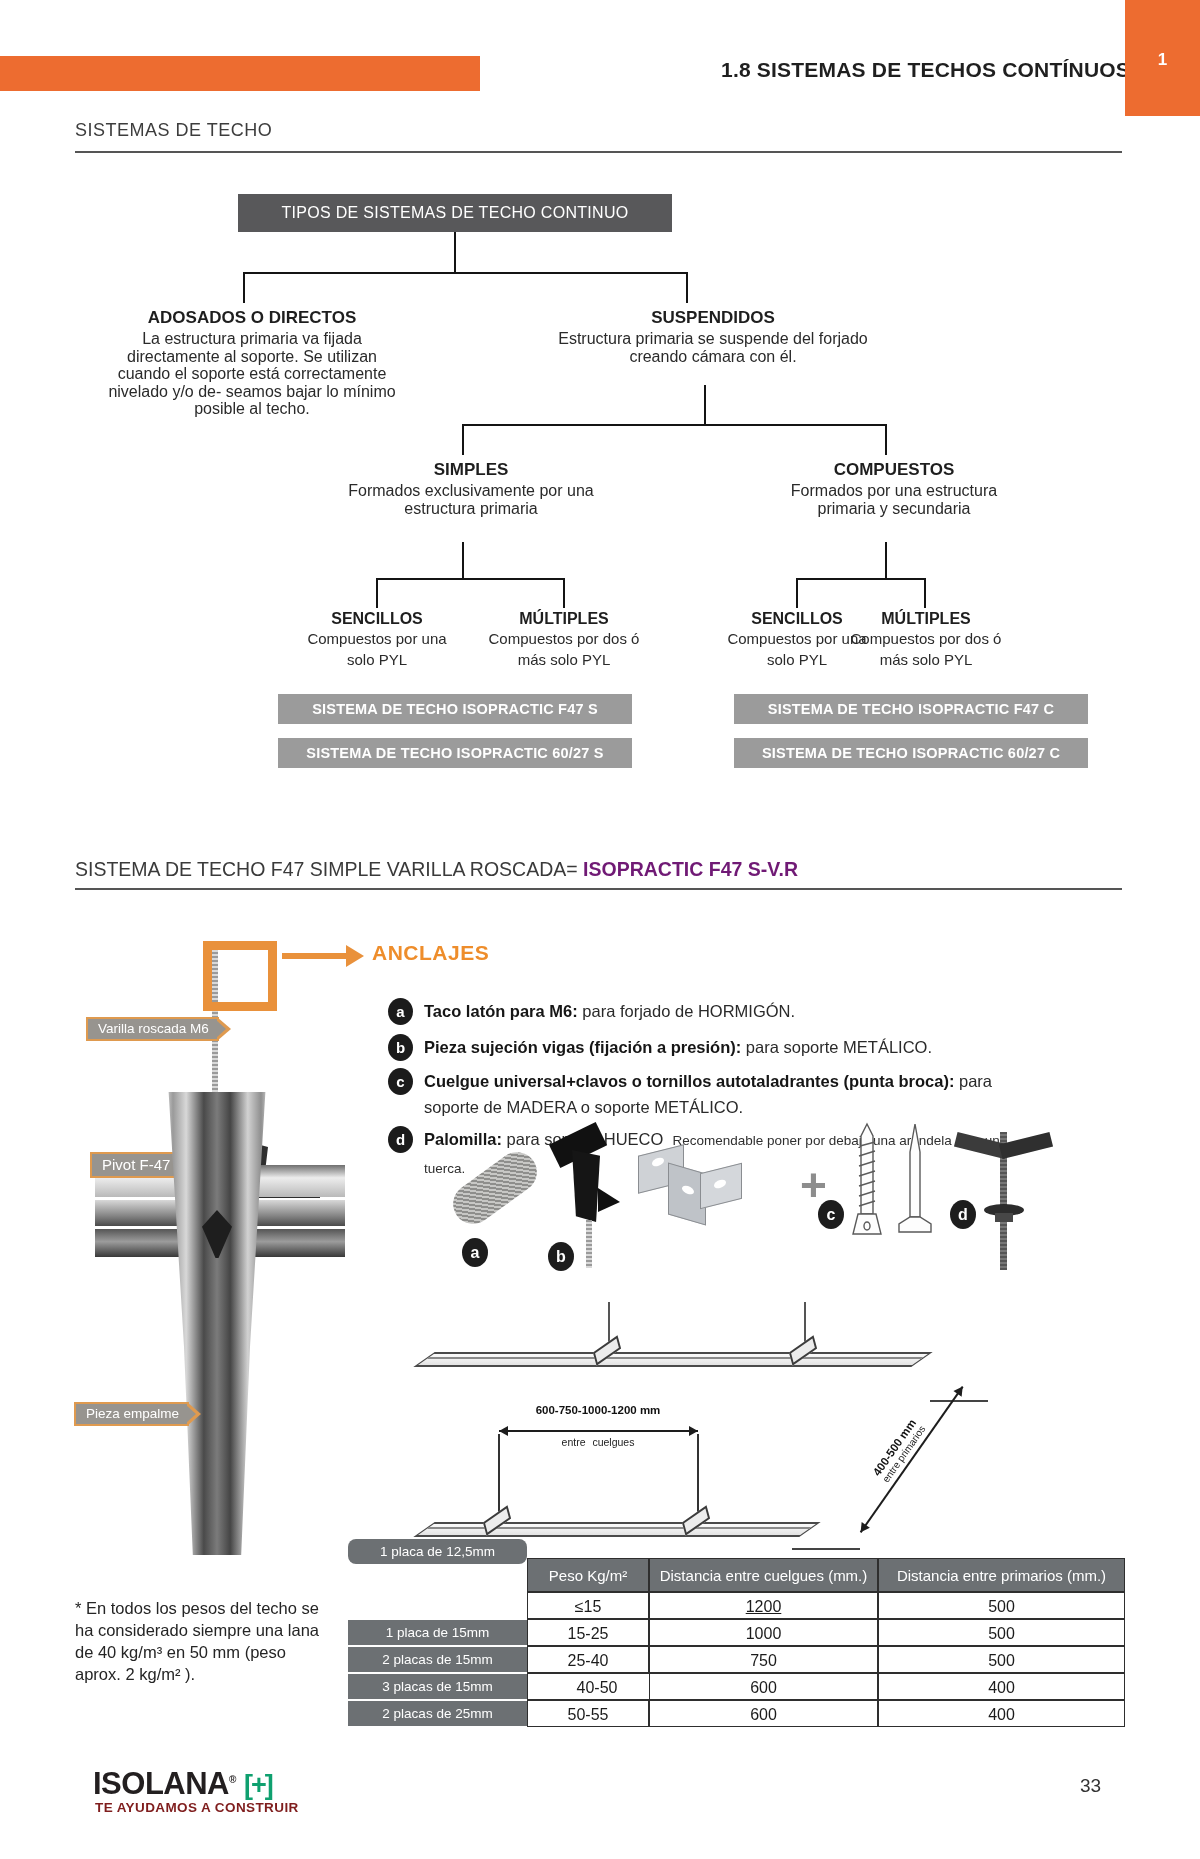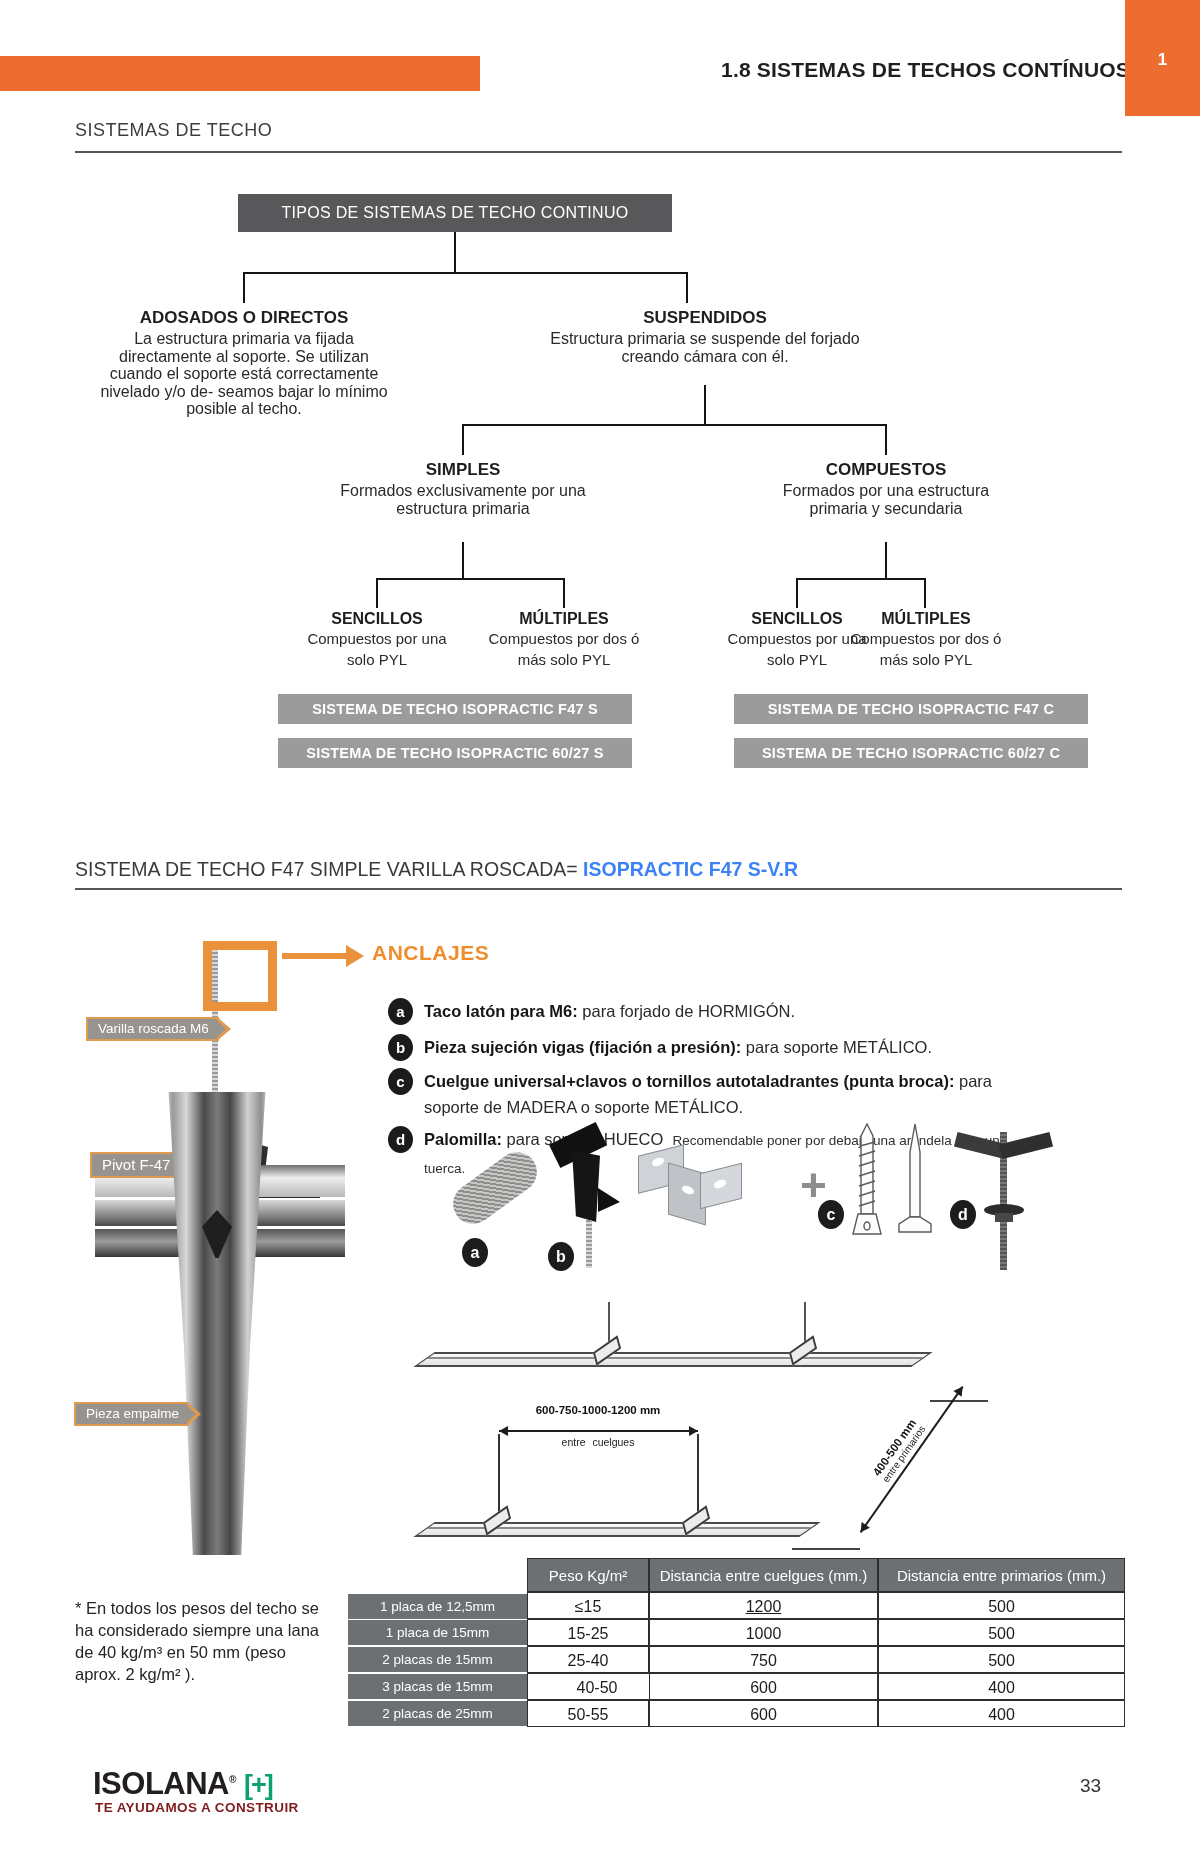--- a/index.html
+++ b/index.html
@@ -12,32 +12,32 @@
                  font-weight:bold; font-size:17px; text-align:center; padding-top:50px; }
   .page-title { position:absolute; right:70px; top:58px; width:700px; text-align:right;
                 font-size:21px; font-weight:bold; color:#1f1f1f; letter-spacing:.2px; }
   .section1-title { position:absolute; left:75px; top:120px; font-size:18px; color:#3d3d3d; letter-spacing:.5px; }
   .rule { position:absolute; background:#555; height:2px; }
 
   
   .fl-line { position:absolute; background:#141414; }
   .fl-rootbox { position:absolute; left:238px; top:194px; width:434px; height:38px; background:#58585A;
                 color:#fff; font-size:16px; text-align:center; line-height:38px; letter-spacing:.3px; }
-  .fl-block { position:absolute; text-align:center; }
+  .fl-block { position:absolute; text-align:center;margin-left:8px; }
   .fl-block .t { font-weight:bold; font-size:17px; color:#1e1e1e; margin-bottom:2px; }
   .fl-block .d { font-size:16px; color:#2a2a2a; line-height:17.5px; }
   .fl-leaf { position:absolute; width:160px; text-align:center; }
   .fl-leaf .t { font-weight:bold; font-size:16px; color:#1e1e1e; }
   .fl-leaf .d { font-size:15px; color:#2a2a2a; line-height:21px; }
   .sys-box { position:absolute; width:354px; height:30px; background:#9B9B9B; color:#fff;
              font-size:14.5px; font-weight:bold; text-align:center; line-height:30px; letter-spacing:.2px; }
 
   
   .sec2 { position:absolute; left:75px; top:858px; font-size:19.5px; color:#3a3a3a; }
-  .sec2 b { color:#3b82f6; }
+  .sec2 b { color:#701a75; }
 
   
   .tag { position:absolute; height:24px; background:#97948F; border:2px solid #DF9A4F; color:#fff;
          font-size:13.5px; line-height:20px; padding:0 8px 0 10px; white-space:nowrap; }
   .tag::before { content:''; position:absolute; right:-14px; top:-2px; width:0; height:0;
                  border-top:12px solid transparent; border-bottom:12px solid transparent; border-left:14px solid #DF9A4F; }
   .tag::after  { content:''; position:absolute; right:-9px; top:1px; width:0; height:0;
                  border-top:9px solid transparent; border-bottom:9px solid transparent; border-left:10px solid #97948F; }
 
   
@@ -283,21 +283,21 @@
   <div class="dim-diag">
     <div class="l1">400-500 mm</div>
     <div class="l2">entre primarios</div>
     <div class="ln"></div>
   </div>
 
   <div class="th-cell" style="left:527px; top:1558px; width:122px;">Peso Kg/m²</div>
   <div class="th-cell" style="left:649px; top:1558px; width:229px;">Distancia entre cuelgues (mm.)</div>
   <div class="th-cell" style="left:878px; top:1558px; width:247px;">Distancia entre primarios (mm.)</div>
 
-  <div class="tl-cell" style="left:348px; top:1594px;">1 placa de 12,5mm</div>
+  <div class="tl-cell" style="left:348px; top:1539px;border-radius:8px;">1 placa de 12,5mm</div>
   <div class="td-cell" style="left:527px; top:1592px; width:122px;">≤15</div>
   <div class="td-cell" style="left:649px; top:1592px; width:229px;text-decoration:underline;">1200</div>
   <div class="td-cell" style="left:878px; top:1592px; width:247px;">500</div>
 
   <div class="tl-cell" style="left:348px; top:1620px;">1 placa de 15mm</div>
   <div class="td-cell" style="left:527px; top:1619px; width:122px;">15-25</div>
   <div class="td-cell" style="left:649px; top:1619px; width:229px;">1000</div>
   <div class="td-cell" style="left:878px; top:1619px; width:247px;">500</div>
 
   <div class="tl-cell" style="left:348px; top:1647px;">2 placas de 15mm</div>

